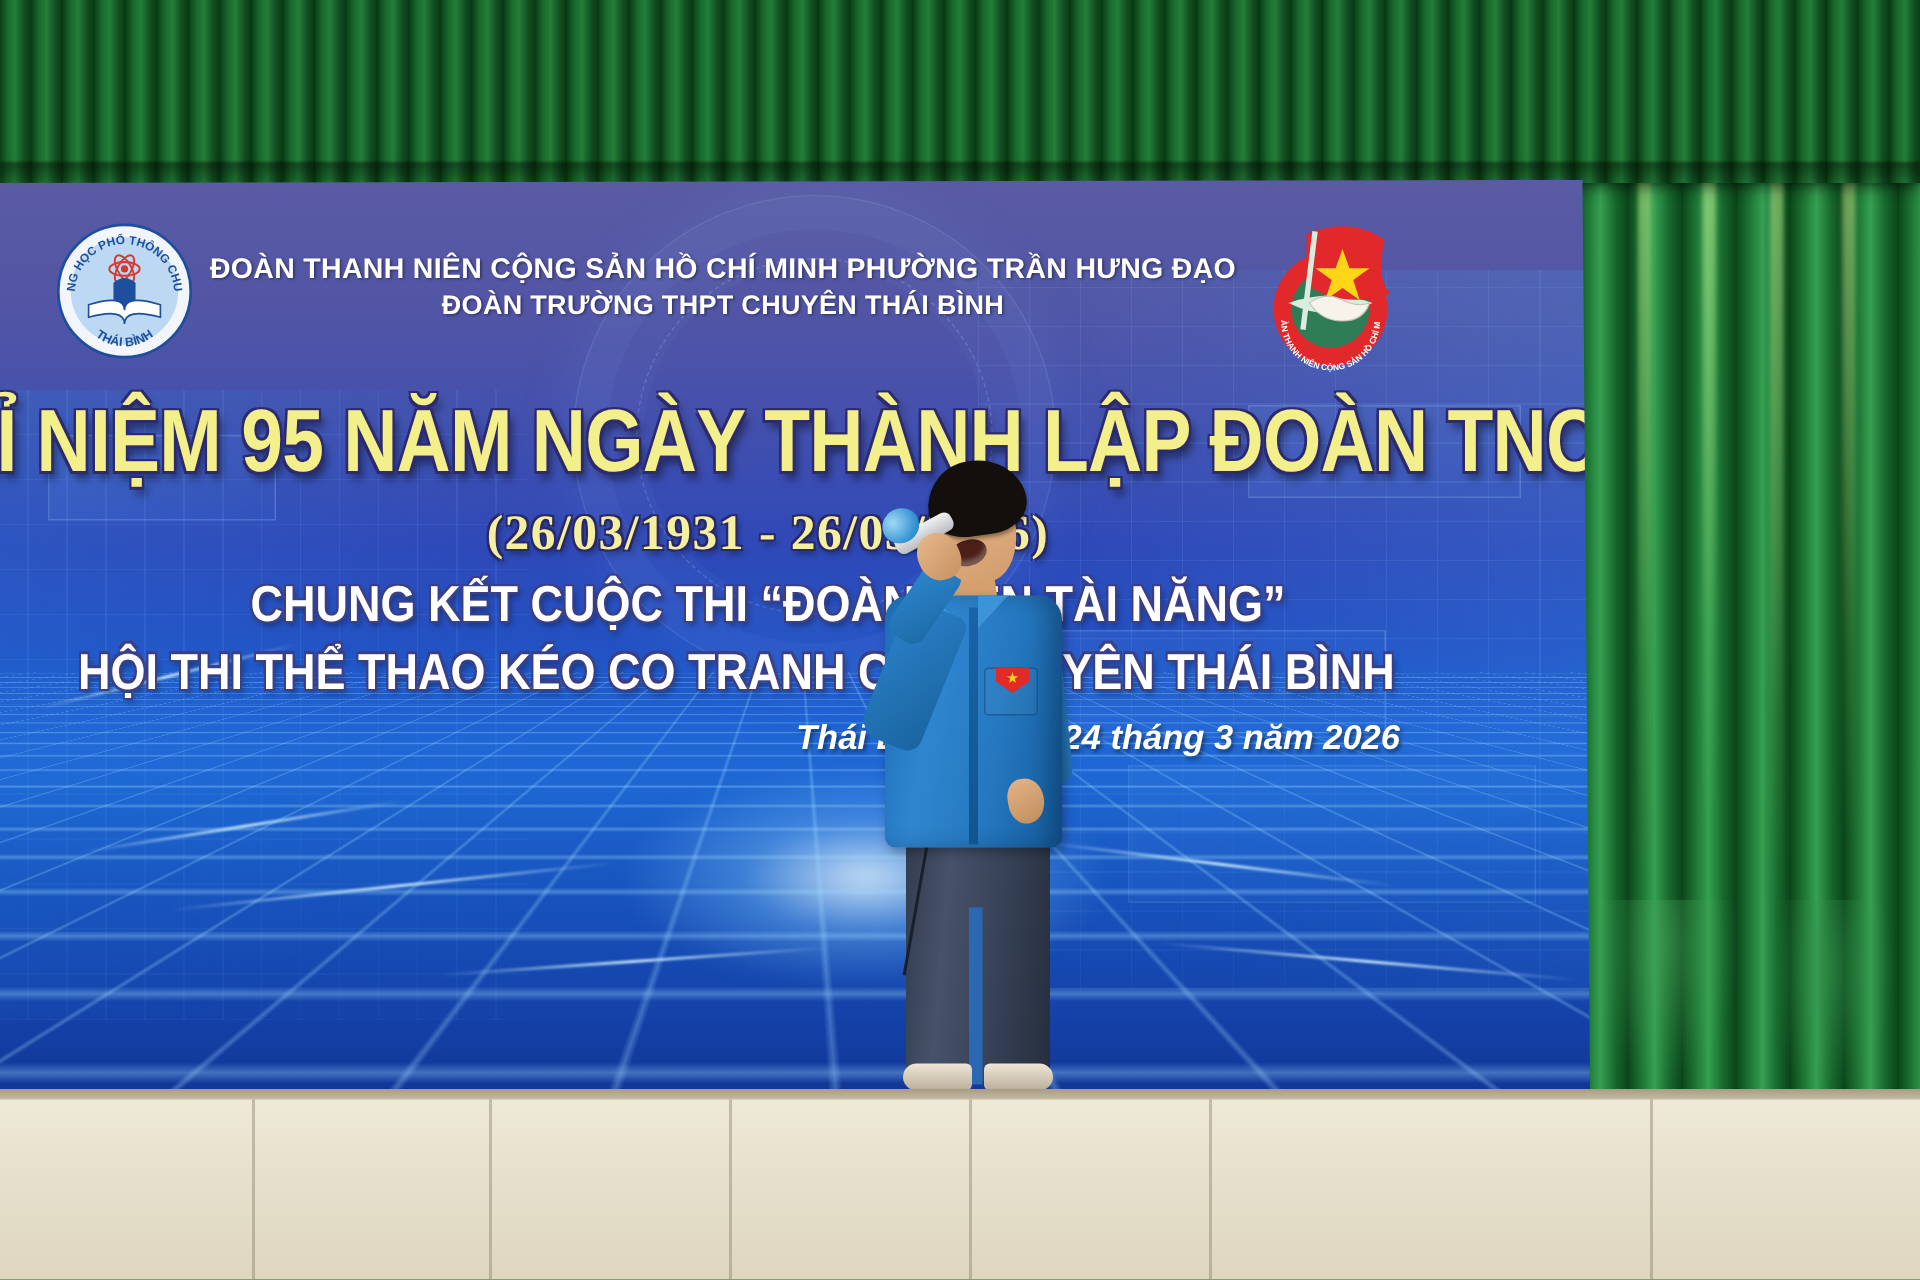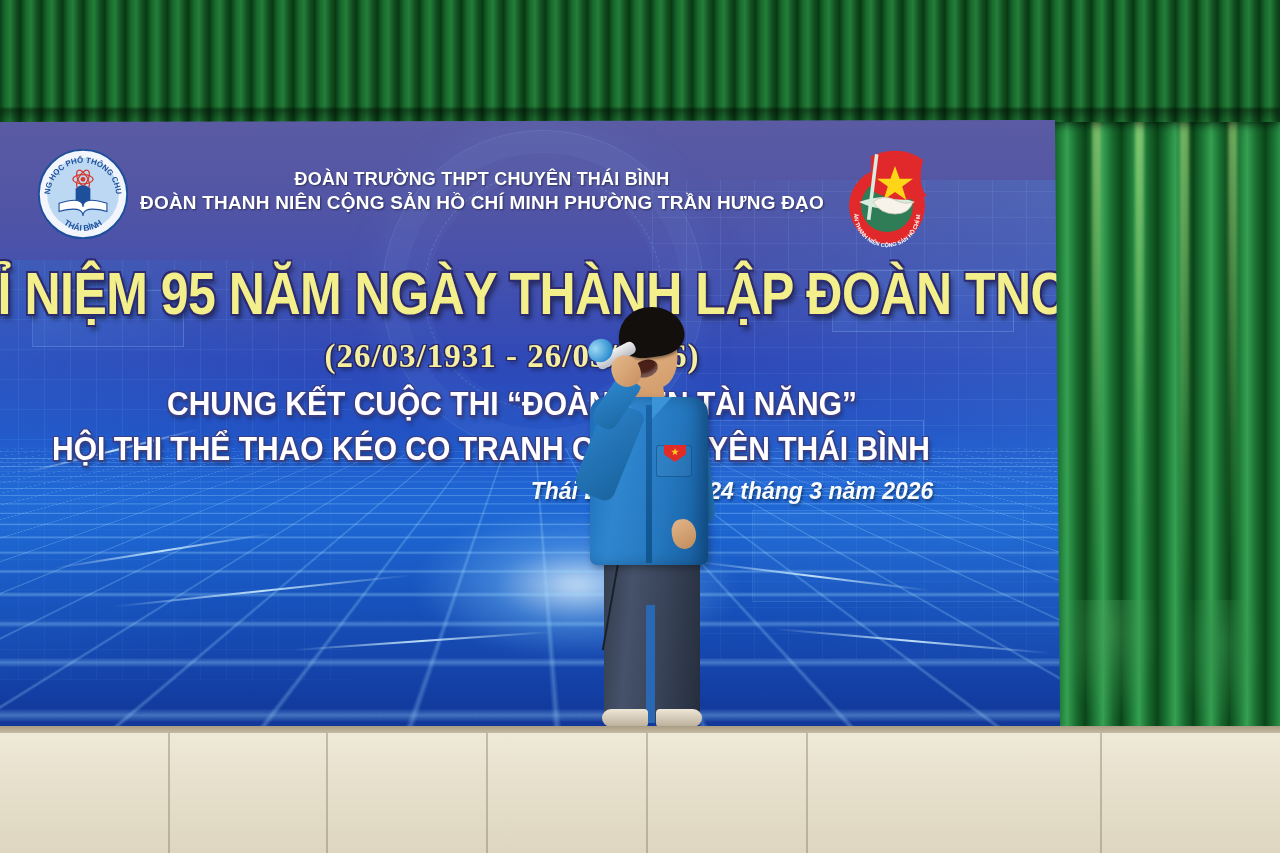--- a/index.html
+++ b/index.html
@@ -523,22 +523,22 @@
         <rect x="34" y="14" width="3.6" height="66" fill="#d9ece0" transform="rotate(7 36 46)"></rect>
         <path d="M 36 62 q 10 -8 22 -2 q 10 5 18 2 q -4 12 -18 12 q -14 0 -22 -12 z" fill="#f7f3ea" stroke="#c9c2b4" stroke-width="0.8"></path>
         <path id="unionArc" d="M 17 74 A 33 33 0 0 0 83 74" fill="none"></path>
         <text font-size="5.6" font-weight="bold" fill="#ffffff" font-family="Liberation Sans, sans-serif">
           <textPath href="#unionArc" startOffset="50%" text-anchor="middle">ĐOÀN THANH NIÊN CỘNG SẢN HỒ CHÍ MINH</textPath>
         </text>
       </svg>
     </div>
 
     <div class="bn-org-block">
+      <div class="bn-org-line">ĐOÀN THANH NIÊN CỘNG SẢN HỒ CHÍ MINH PHƯỜNG TRẦN HƯNG ĐẠO</div>
       <div class="bn-org-line l2">ĐOÀN TRƯỜNG THPT CHUYÊN THÁI BÌNH</div>
-      <div class="bn-org-line">ĐOÀN THANH NIÊN CỘNG SẢN HỒ CHÍ MINH PHƯỜNG TRẦN HƯNG ĐẠO</div>
     </div>
 
     <div class="bn-headline">KỈ NIỆM 95 NĂM NGÀY THÀNH LẬP ĐOÀN TNCS HỒ CHÍ MINH</div>
     <div class="bn-dates">(26/03/1931 - 26/03/2026)</div>
     <div class="bn-sub1">CHUNG KẾT CUỘC THI “ĐOÀN VIÊN TÀI NĂNG”</div>
     <div class="bn-sub2">HỘI THI THỂ THAO KÉO CO TRANH CÚP CHUYÊN THÁI BÌNH</div>
     <div class="bn-place-date">Thái Bình, ngày 24 tháng 3 năm 2026</div>
   </div>
 
   <div class="person">

